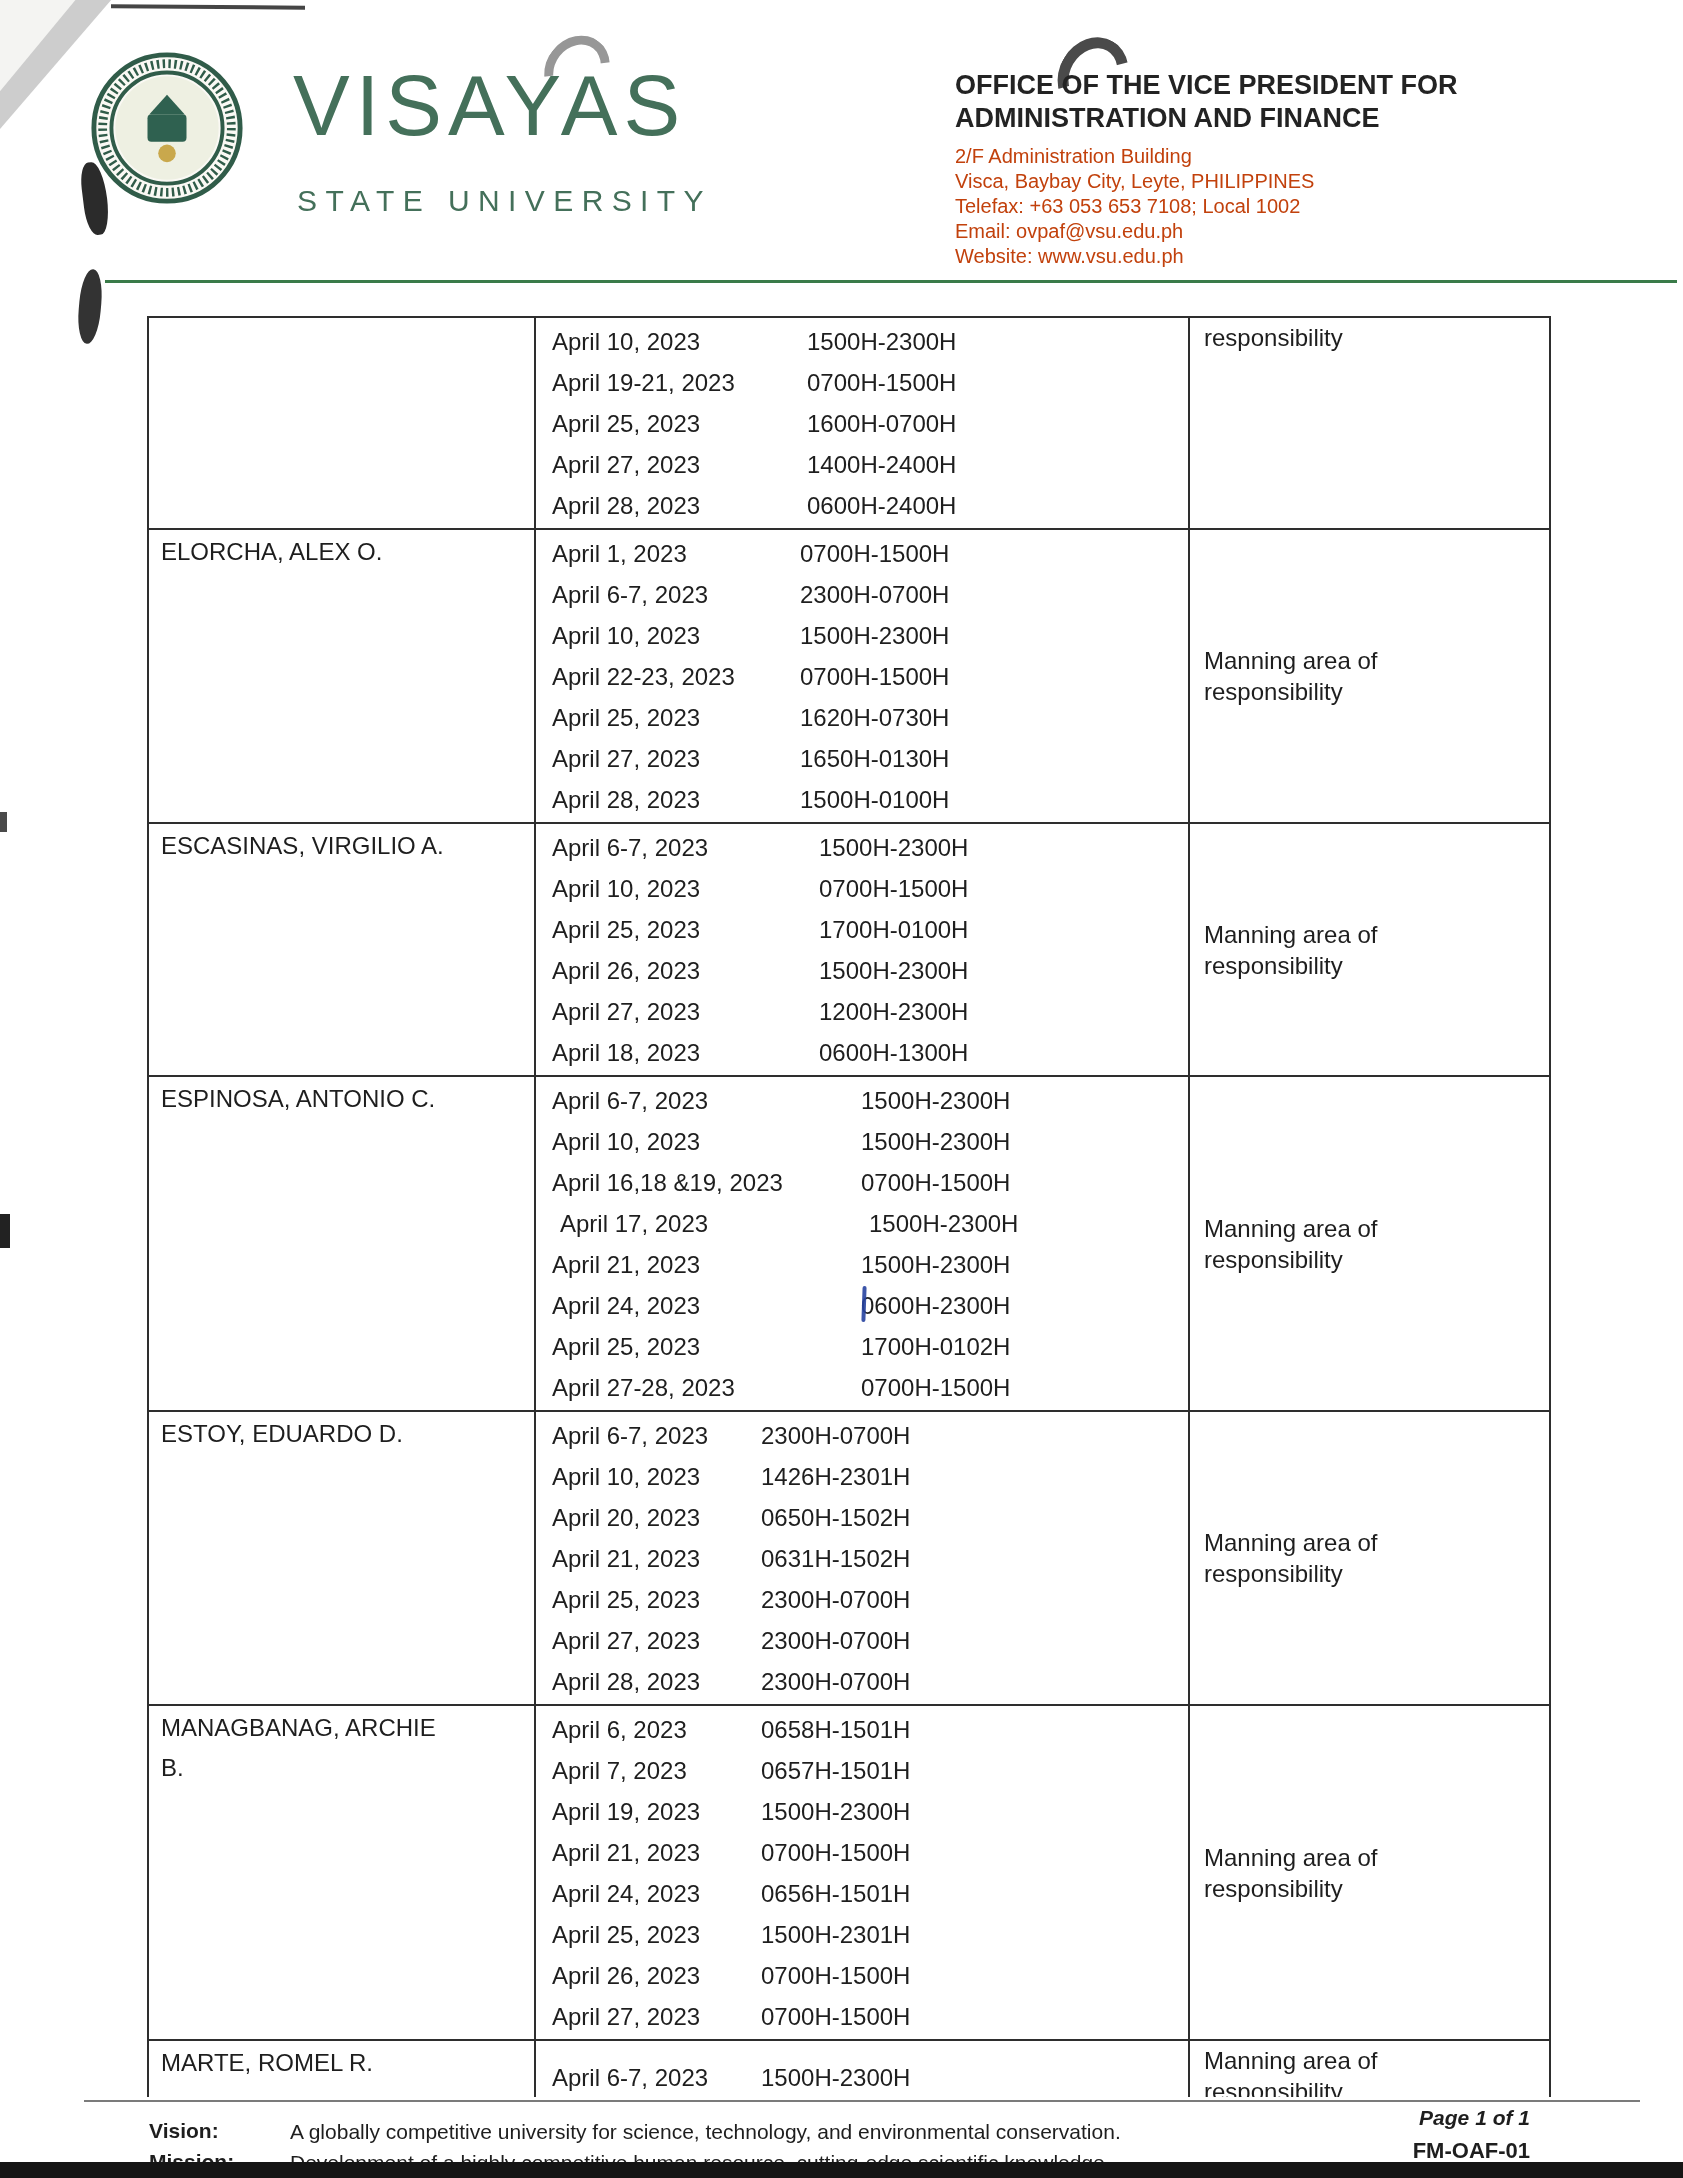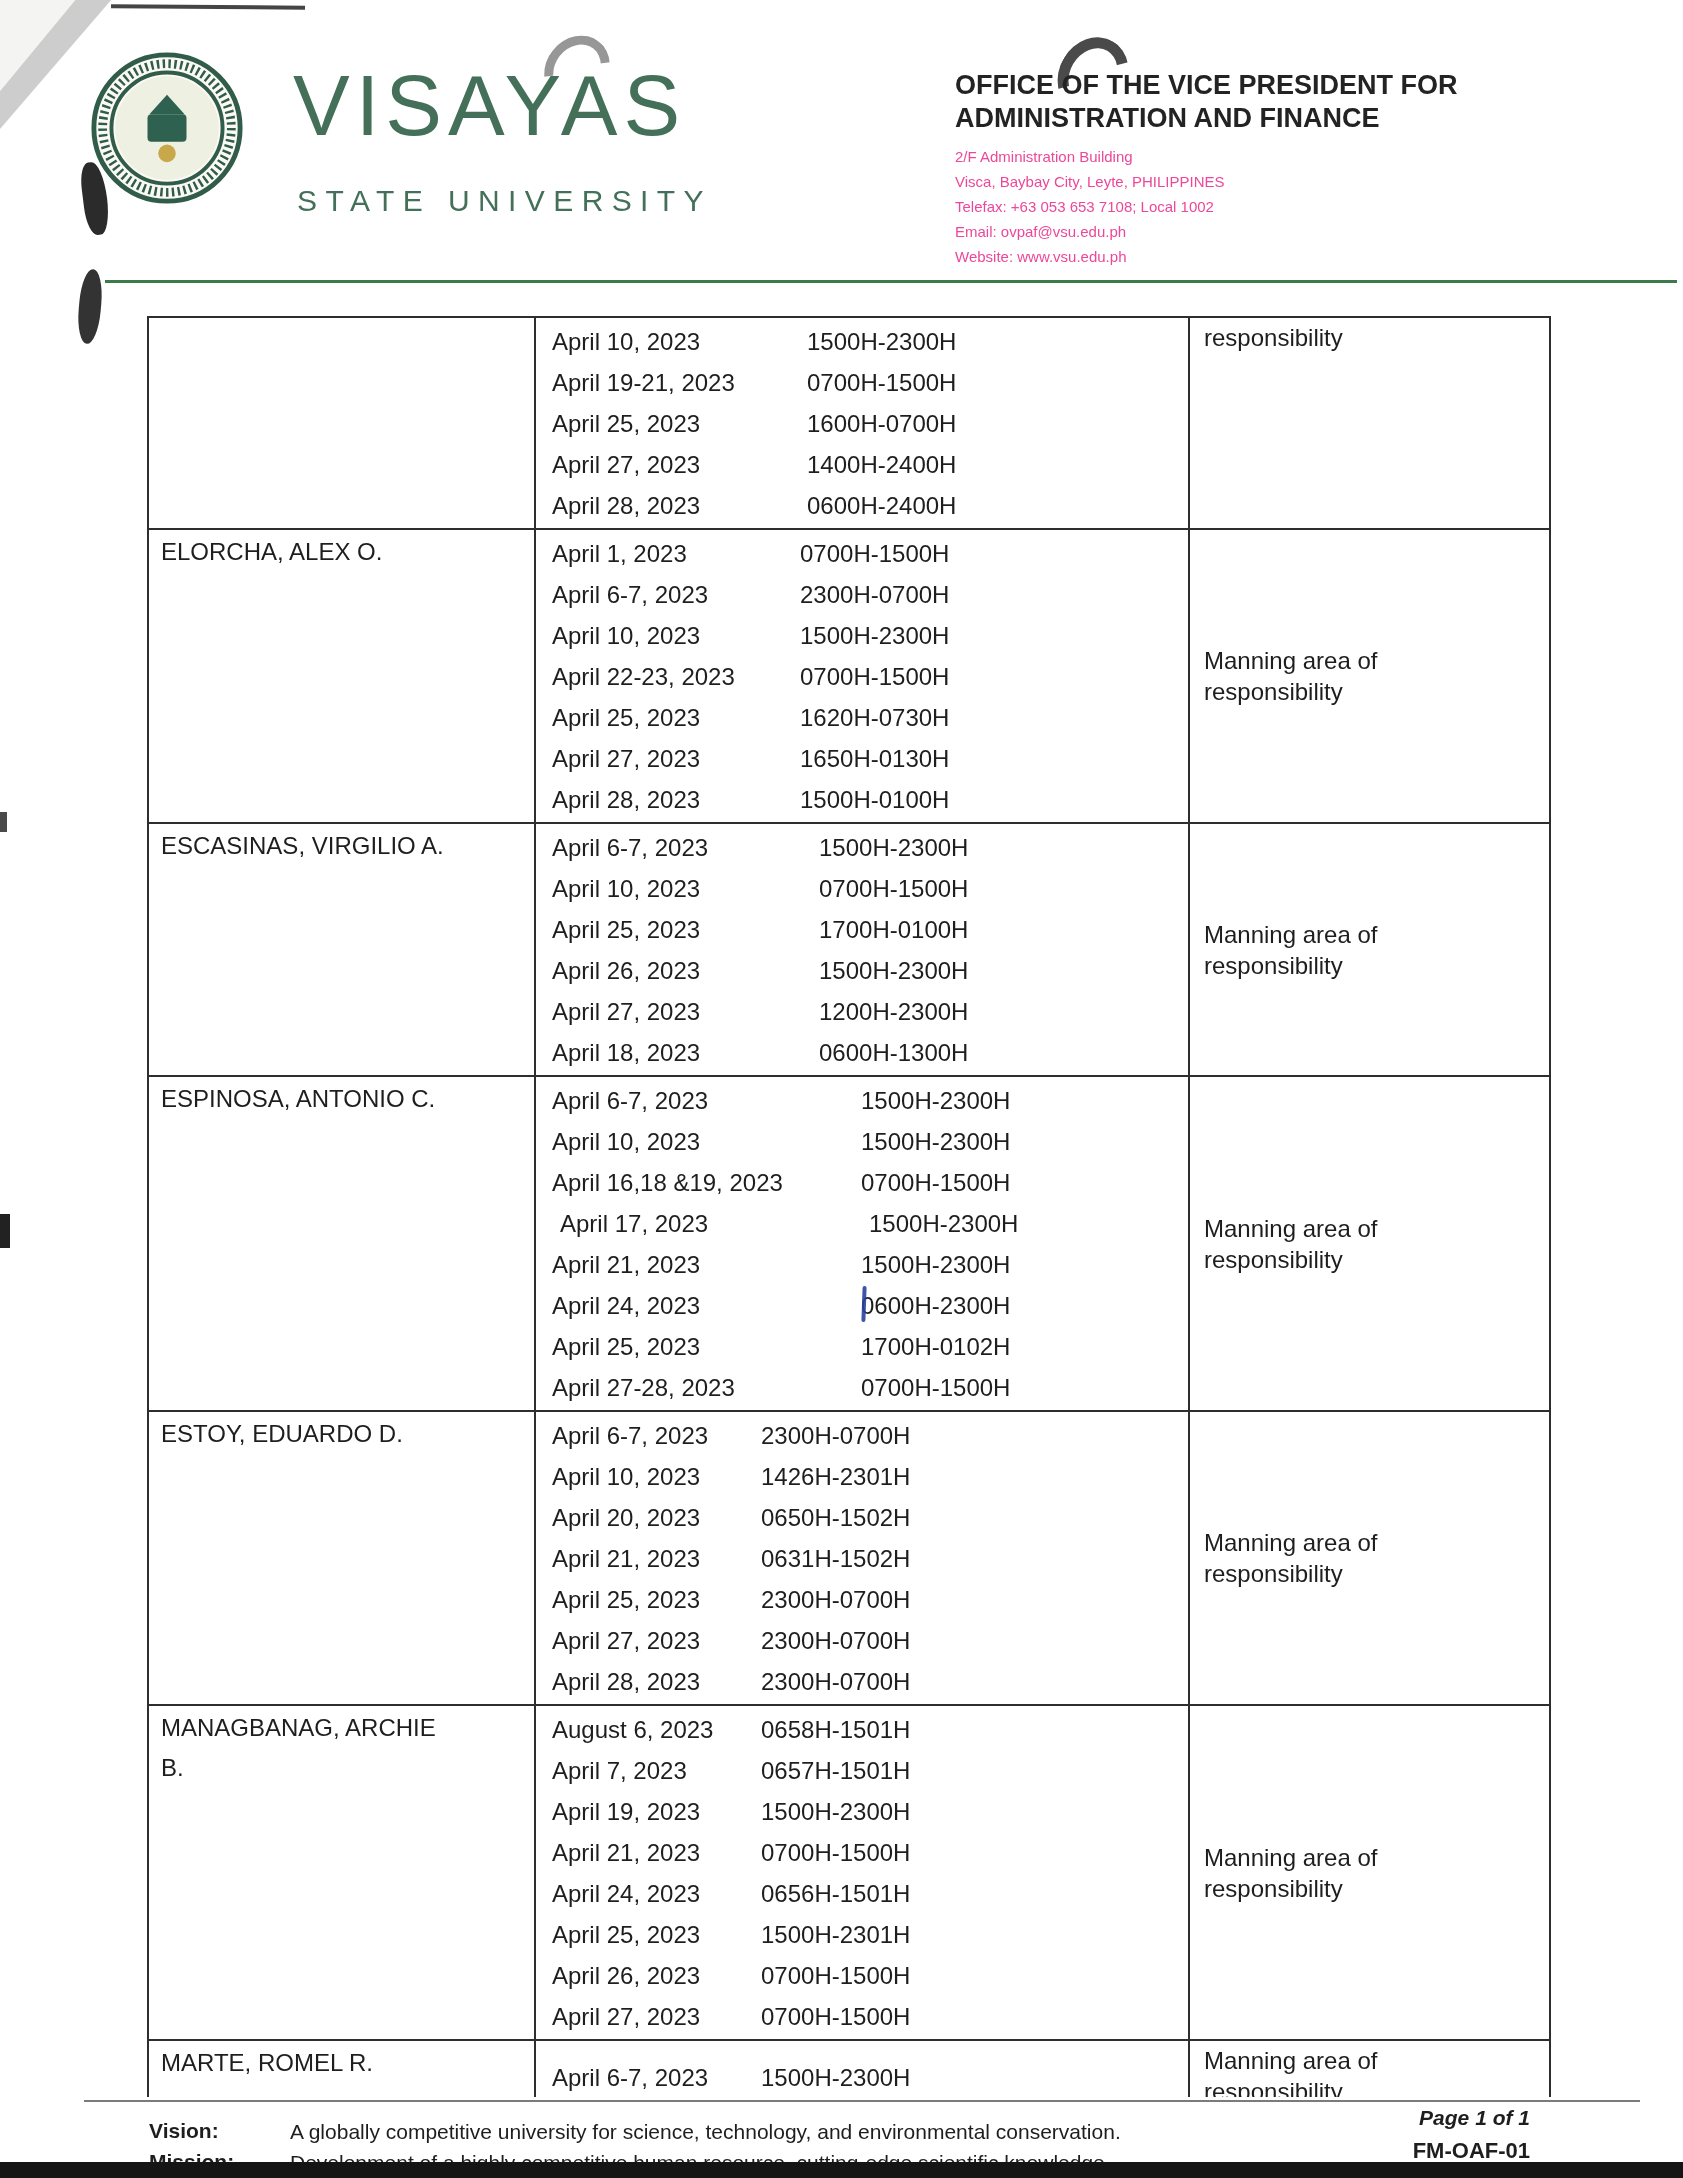--- a/index.html
+++ b/index.html
@@ -8,21 +8,21 @@
 
   
   .seal{position:absolute;left:89px;top:50px;width:156px;height:156px;}
   .wm-main{position:absolute;left:293px;top:63px;font-size:85px;line-height:1;
            letter-spacing:6px;color:var(--brand_green,#44705a);}
   .wm-sub{position:absolute;left:297px;top:184px;font-size:30px;letter-spacing:8.4px;
           color:var(--brand_green,#44705a);}
   .office{position:absolute;left:955px;top:69px;width:614px;}
   .office-title{font-weight:bold;font-size:27px;line-height:33px;color:#232323;}
   .office-address{margin-top:9px;}
-  .addr-line{font-size:15px;line-height:25px;color:#ec4899;}
+  .addr-line{font-size:20px;line-height:25px;color:#c2410c;}
   .green-rule{position:absolute;left:105px;top:280px;width:1572px;height:3px;
               background:var(--rule_green,#3a7b49);}
 
   
   .table-wrap{position:absolute;left:147px;top:316px;width:1407px;height:1781px;overflow:hidden;}
   table{border-collapse:collapse;table-layout:fixed;width:1403px;}
   td{border:2px solid #2e2e2e;vertical-align:top;}
   .name-cell{width:385px;padding:2px 10px 2px 12px;font-size:24px;line-height:40px;white-space:pre-line;}
   .sched-cell{width:652px;padding:3px 6px 2px 16px;}
   .entry{font-size:24px;line-height:41px;white-space:nowrap;}
@@ -179,21 +179,21 @@
               <div class="entry"><span class="date" style="width: 209px;">April 25, 2023</span><span class="time">2300H-0700H</span></div>
               <div class="entry"><span class="date" style="width: 209px;">April 27, 2023</span><span class="time">2300H-0700H</span></div>
               <div class="entry"><span class="date" style="width: 209px;">April 28, 2023</span><span class="time">2300H-0700H</span></div>
             </td>
             <td class="remark-cell remark-middle"><span class="remark-text">Manning area of responsibility</span></td>
           </tr>
           <tr>
             <td class="name-cell">MANAGBANAG, ARCHIE
 B.</td>
             <td class="sched-cell">
-              <div class="entry"><span class="date" style="width: 209px;">August 6, 2023</span><span class="time">0658H-1501H</span></div>
+              <div class="entry"><span class="date" style="width: 209px;">April 6, 2023</span><span class="time">0658H-1501H</span></div>
               <div class="entry"><span class="date" style="width: 209px;">April 7, 2023</span><span class="time">0657H-1501H</span></div>
               <div class="entry"><span class="date" style="width: 209px;">April 19, 2023</span><span class="time">1500H-2300H</span></div>
               <div class="entry"><span class="date" style="width: 209px;">April 21, 2023</span><span class="time">0700H-1500H</span></div>
               <div class="entry"><span class="date" style="width: 209px;">April 24, 2023</span><span class="time">0656H-1501H</span></div>
               <div class="entry"><span class="date" style="width: 209px;">April 25, 2023</span><span class="time">1500H-2301H</span></div>
               <div class="entry"><span class="date" style="width: 209px;">April 26, 2023</span><span class="time">0700H-1500H</span></div>
               <div class="entry"><span class="date" style="width: 209px;">April 27, 2023</span><span class="time">0700H-1500H</span></div>
             </td>
             <td class="remark-cell remark-middle"><span class="remark-text">Manning area of responsibility</span></td>
           </tr>

